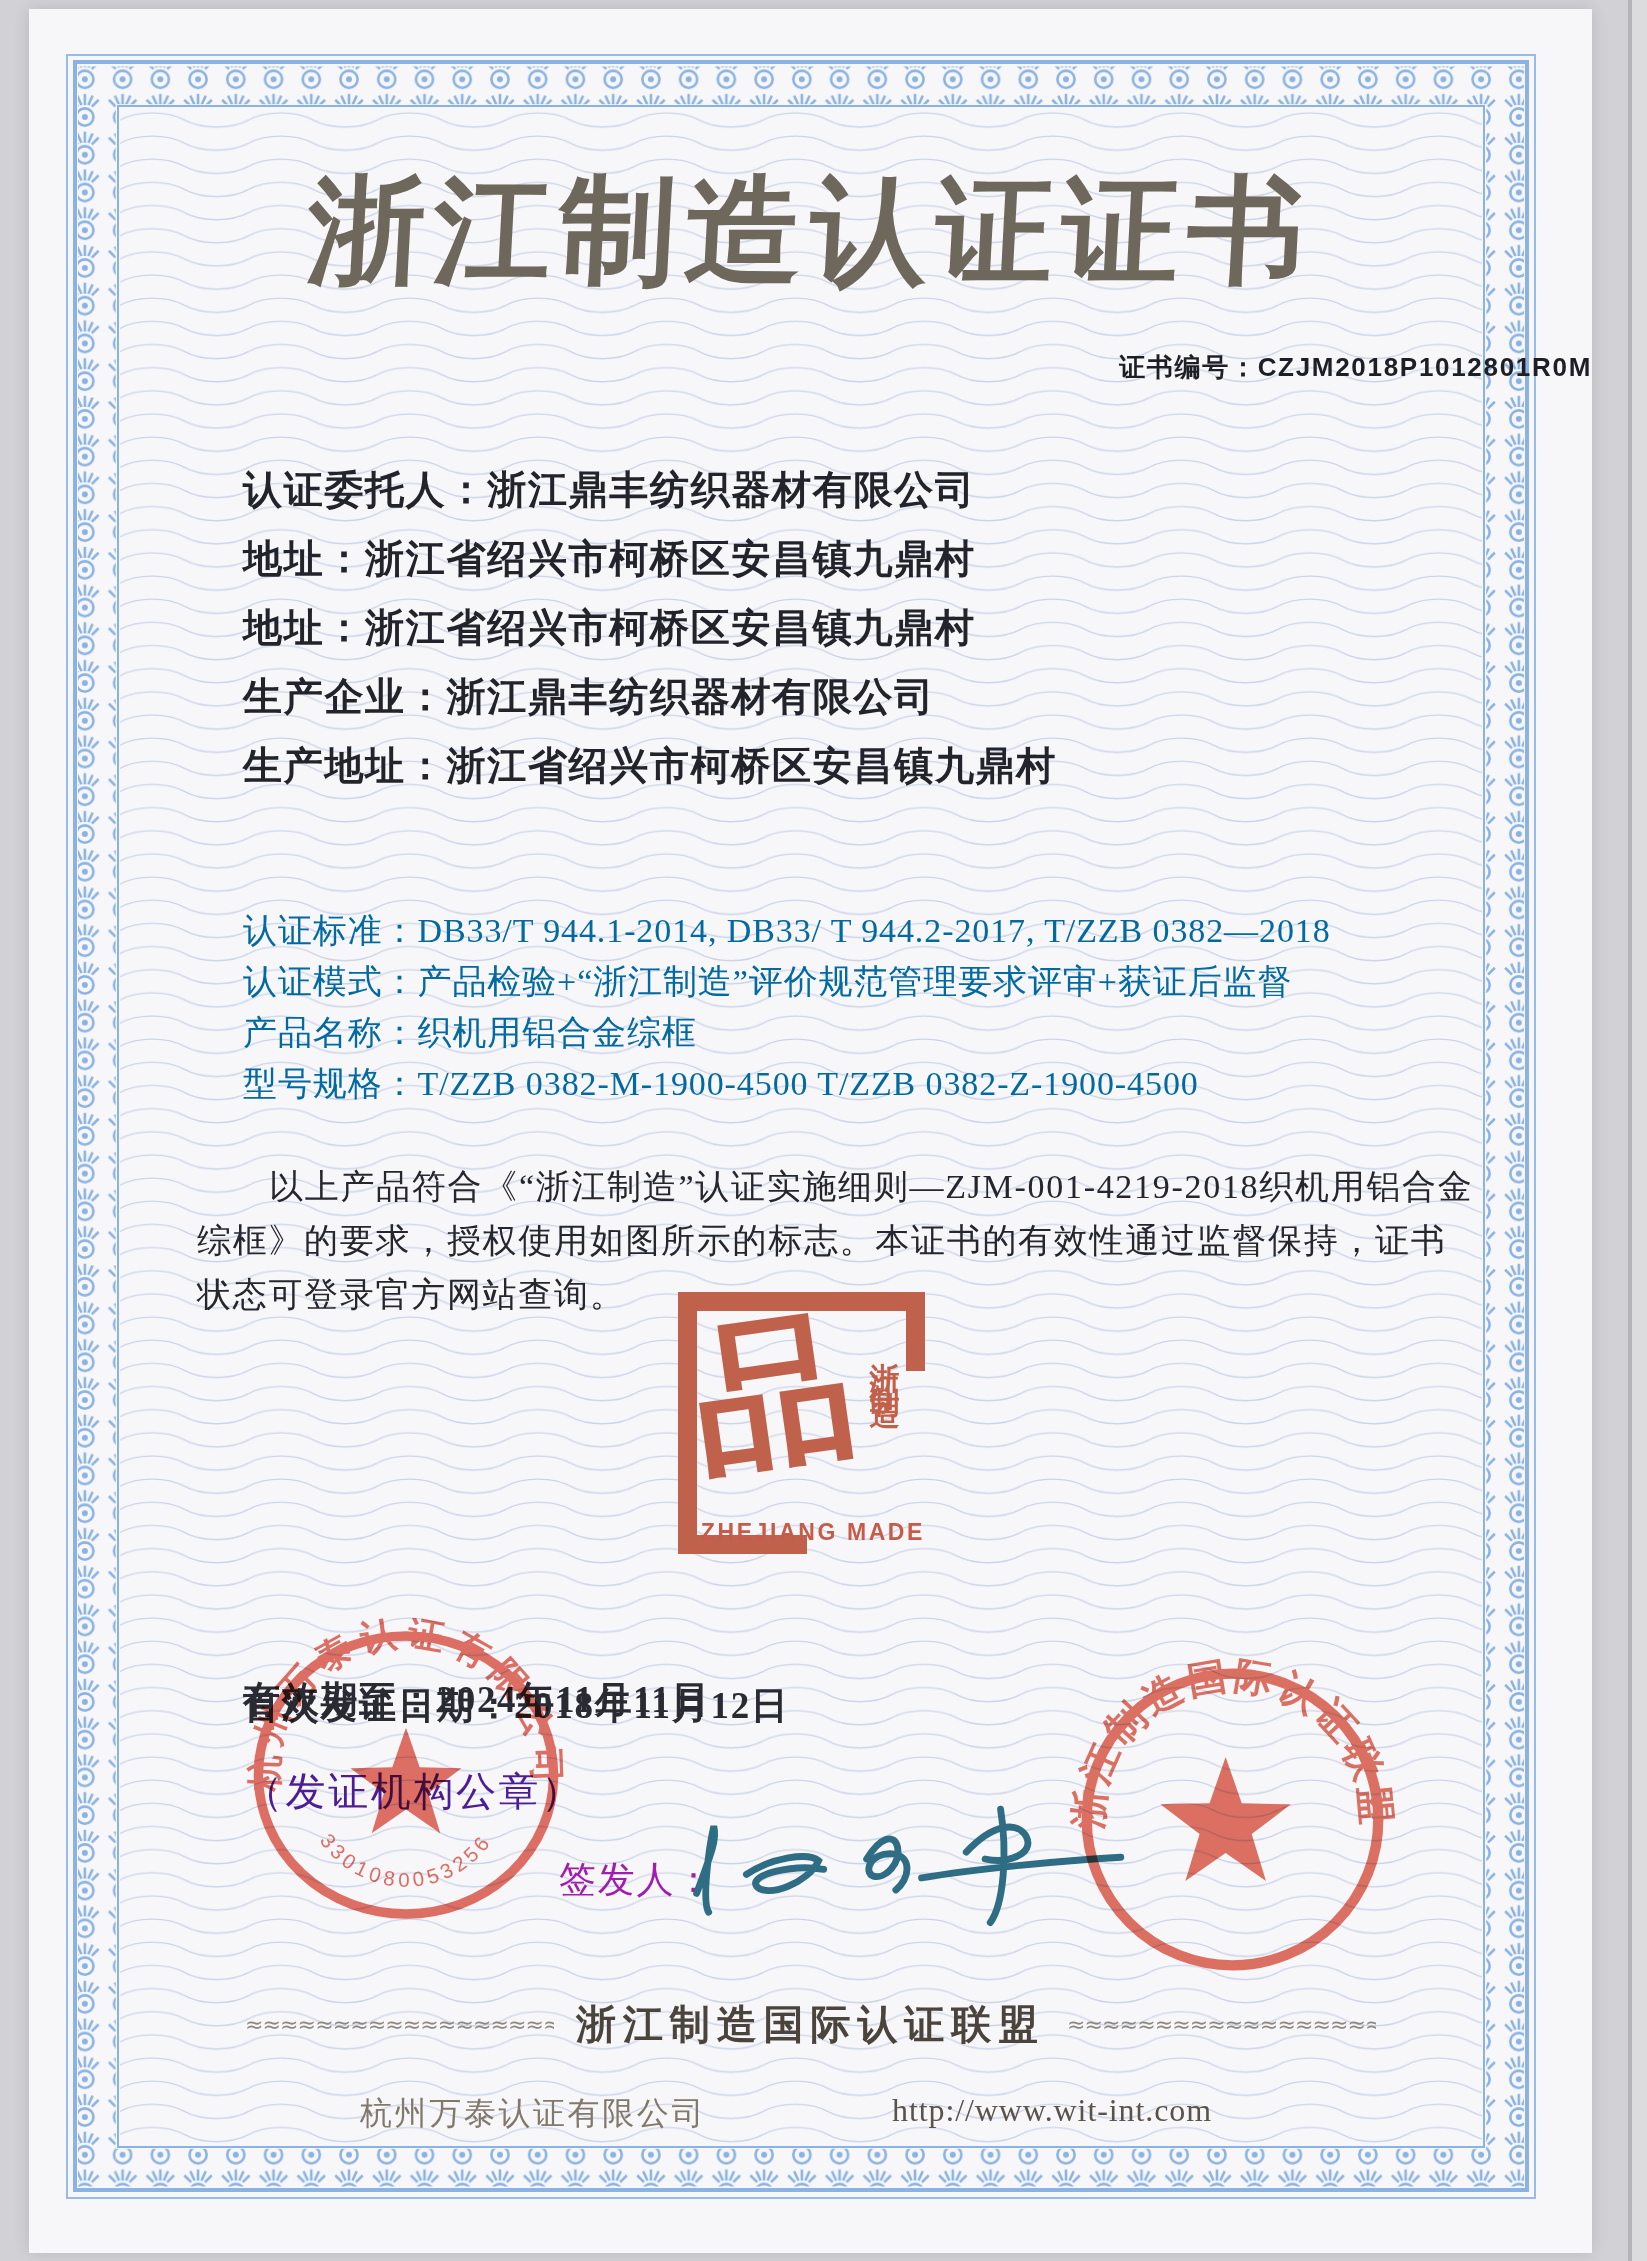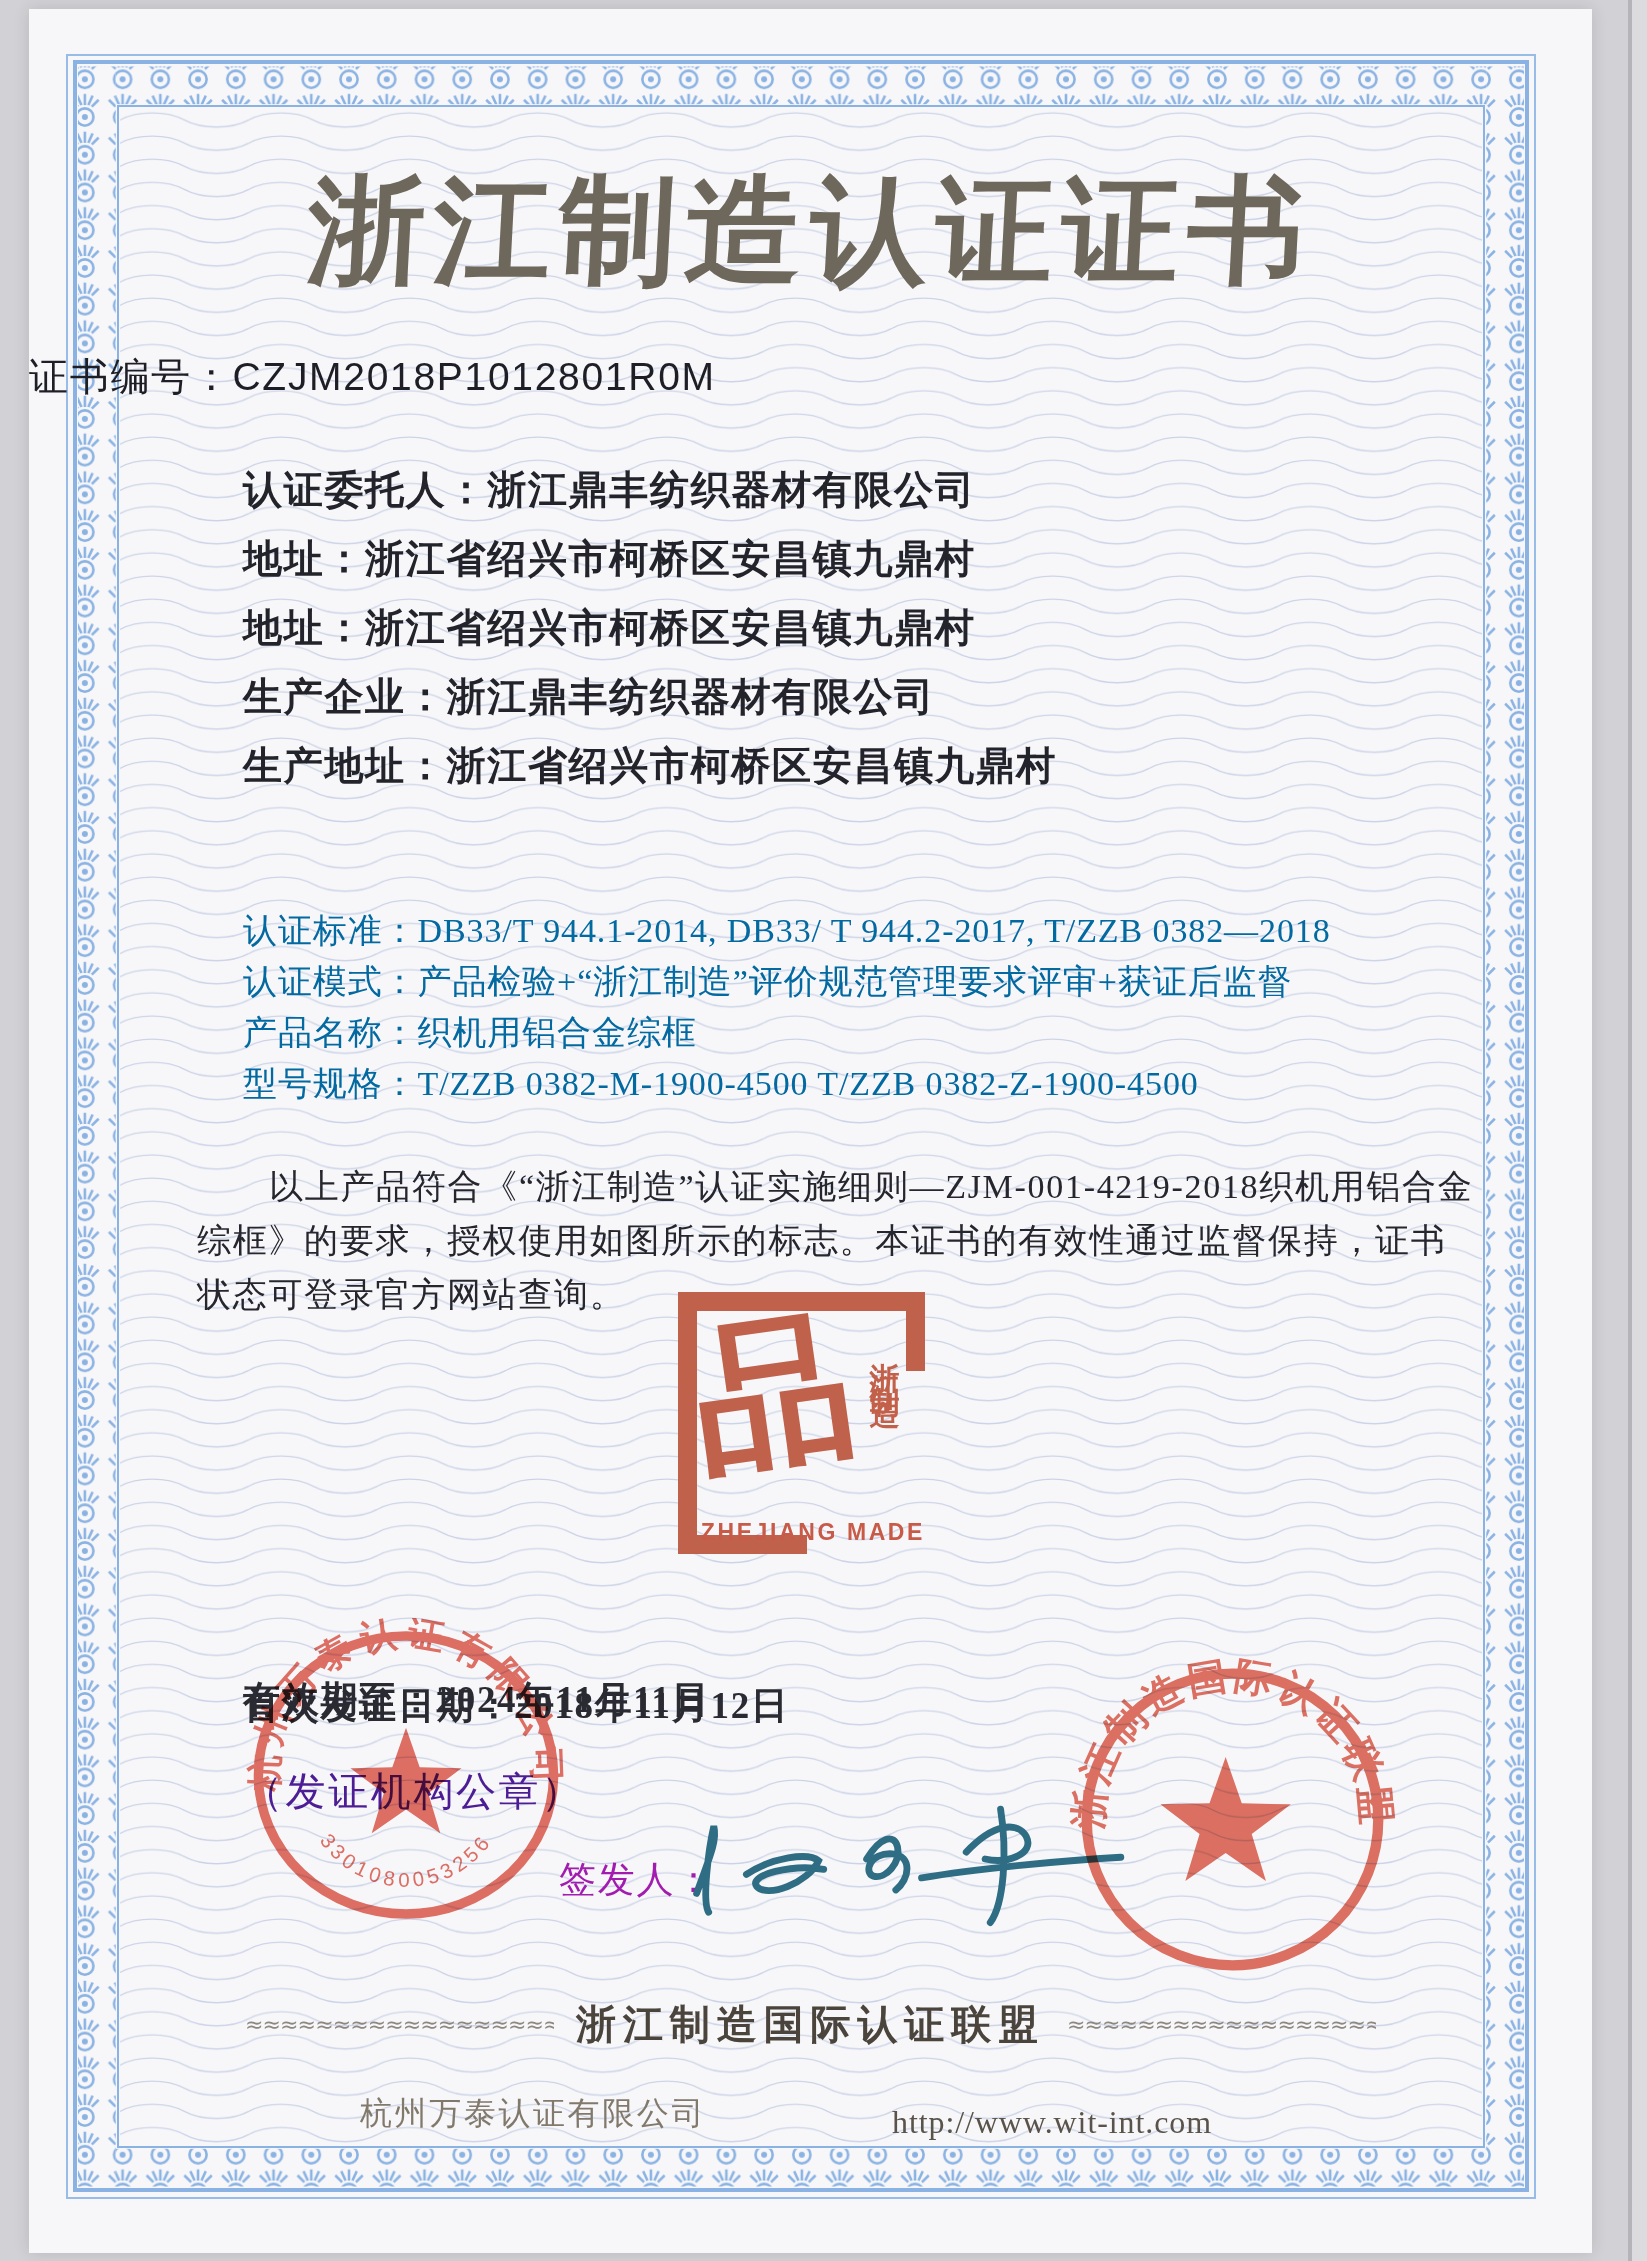--- a/index.html
+++ b/index.html
@@ -23,23 +23,23 @@
   .frame svg.ornament{position:absolute;inset:0;width:100%;height:100%;}
   .waves{position:absolute;left:91px;top:99px;width:1362px;height:2036px;opacity:.85;}
   
   .title{
     position:absolute;left:0;right:0;top:144px;text-align:center;
     font-size:117px;font-weight:bold;letter-spacing:8.6px;color:#6e675c;
     font-family:"Liberation Serif","DejaVu Serif",serif;
     transform:skewX(-3deg);
   }
   .certno{
-    position:absolute;left:0;right:0;top:341px;text-align:left;
-    font-size:39px;color:#1e1e26;letter-spacing:1.7px;
-    font-family:"Liberation Sans","DejaVu Sans",sans-serif;font-weight:400;
+    position:absolute;left:0;right:0;top:341px;text-align:right;
+    font-size:26px;color:#1e1e26;letter-spacing:1.7px;
+    font-family:"Liberation Sans","DejaVu Sans",sans-serif;font-weight:700;
   }
   .info{position:absolute;left:214px;top:446px;font-size:39px;font-weight:bold;color:#23232b;}
   .info .line{height:69px;line-height:69px;letter-spacing:1.7px;}
   .details{position:absolute;left:214px;top:896px;font-size:34px;font-weight:normal;color:#0369a1;}
   .details .line{height:51px;line-height:51px;letter-spacing:0.9px;}
   .statement{
     position:absolute;left:168px;top:1151px;width:1283px;
     font-size:34px;line-height:54px;color:#26262e;letter-spacing:1.7px;
     text-indent:72px;
   }
@@ -76,21 +76,21 @@
   .alliance{
     position:absolute;left:0;right:0;top:1992px;height:48px;
     display:flex;align-items:center;justify-content:center;gap:22px;z-index:2;
   }
   .alliance .rule{
     font-size:22px;color:#8d8780;letter-spacing:-0.9px;white-space:nowrap;
     overflow:hidden;width:309px;font-family:"DejaVu Sans",sans-serif;
   }
   .alliance .name{font-size:40px;font-weight:bold;color:#4a443c;letter-spacing:6.9px;}
   .footer-org{position:absolute;left:331px;top:2083px;font-size:32px;color:#82796d;letter-spacing:2.6px;}
-  .footer-url{position:absolute;left:863px;top:2083px;font-size:32px;color:#59534b;letter-spacing:0.9px;margin-top:12px;}
+  .footer-url{position:absolute;left:863px;top:2083px;font-size:32px;color:#59534b;letter-spacing:0.9px;}
   .content{position:absolute;inset:0;z-index:2;}
 </style>
 </head>
 <body>
 
 <div class="scan">
   <div class="edge-line"></div>
   <div class="edge-light"></div>
 
   <div class="paper">

